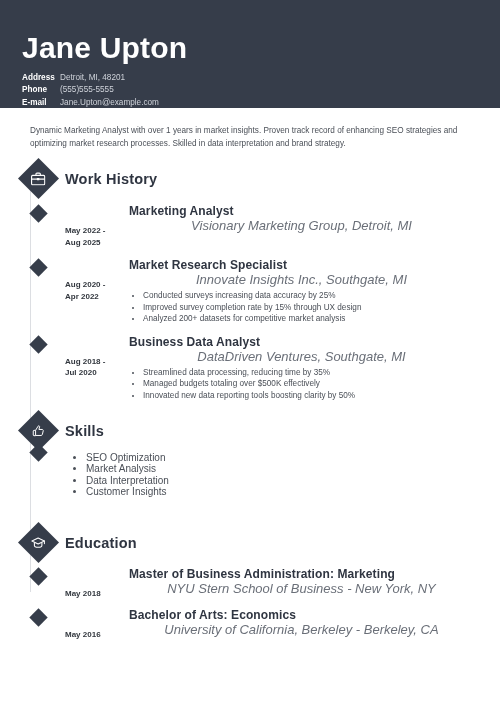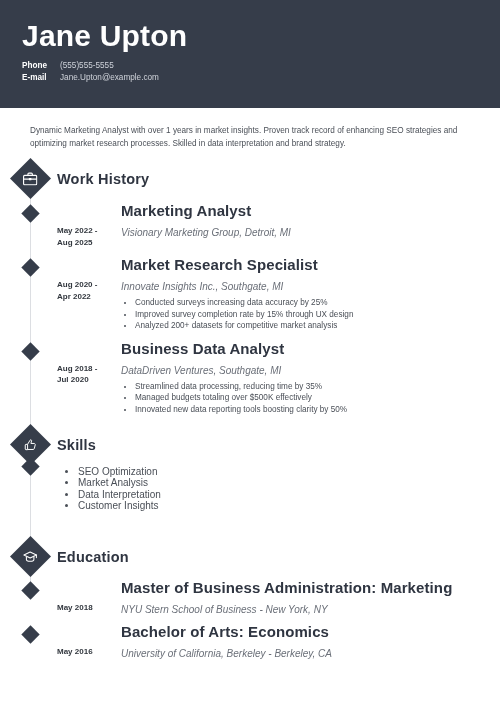--- a/index.html
+++ b/index.html
@@ -17,20 +17,21 @@
     height: 108px;
     padding: 18px 0 0 22px;
     color: #ffffff;
   }
   .name {
     font-size: 30px;
     font-weight: bold;
     letter-spacing: 0.2px;
     line-height: 36px;
     color: #ffffff;
+    margin-top: 12px;
   }
   .contact { margin-top: 6px; }
   .contact-row {
     font-size: 8.2px;
     line-height: 12.4px;
     color: #d9dce2;
     white-space: nowrap;
   }
   .contact-label {
     font-weight: bold;
@@ -56,21 +57,21 @@
     top: 178px;
     bottom: 115px;
     width: 1px;
     background: #dcdee2;
     z-index: 0;
   }
 
   .body { position: relative; z-index: 1; }
 
   
-  .section { position: relative; margin-top: 14px; }
+  .section { position: relative; margin-top: 14px; padding-left: 8px; }
   .section-head {
     position: relative;
     height: 30px;
     display: flex;
     align-items: center;
   }
   .diamond-lg {
     position: absolute;
     left: 16px;
     top: 0px;
@@ -106,32 +107,33 @@
     font-size: 8px;
     font-weight: bold;
     line-height: 11.5px;
     color: #33383f;
     text-align: left;
     flex: none;
     margin-top: 21px;
   }
   .entry-main { flex: 1; margin-left: 6px; padding-right: 26px; }
   .entry-title {
-    font-size: 15px;
+    font-size: 12px;
     font-weight: bold;
     color: #2f3541;
     line-height: 14px;
     letter-spacing: 0.1px;
   }
   .entry-sub {
-    font-size: 10px;
+    font-size: 13px;
     font-style: italic;
     color: #6a6f78;
     line-height: 12px;
-    margin-top: 9px;
+    margin-top: 2px;
+    text-align: center;
   }
   .bullets { margin-top: 4px; padding-left: 12px; }
   .bullets li {
     font-size: 8.2px;
     line-height: 11.6px;
     color: #4a4f57;
     list-style: disc;
     margin-left: 2px;
   }
 
@@ -148,20 +150,23 @@
   .edu-entry { margin-top: 9px; }
 </style>
 </head>
 <body>
 
 <div class="page">
 
   <div class="header">
     <div class="name">Jane Upton</div>
     <div class="contact">
+      <div class="contact-row">
+        <span class="contact-label">Address</span><span class="contact-value">Detroit, MI, 48201</span>
+      </div>
       <div class="contact-row">
         <span class="contact-label">Phone</span><span class="contact-value">(555)555-5555</span>
       </div>
       <div class="contact-row">
         <span class="contact-label">E-mail</span><span class="contact-value">Jane.Upton@example.com</span>
       </div>
     </div>
   </div>
 
   <div class="summary">Dynamic Marketing Analyst with over 1 years in market insights. Proven track record of enhancing SEO strategies and optimizing market research processes. Skilled in data interpretation and brand strategy.</div>

